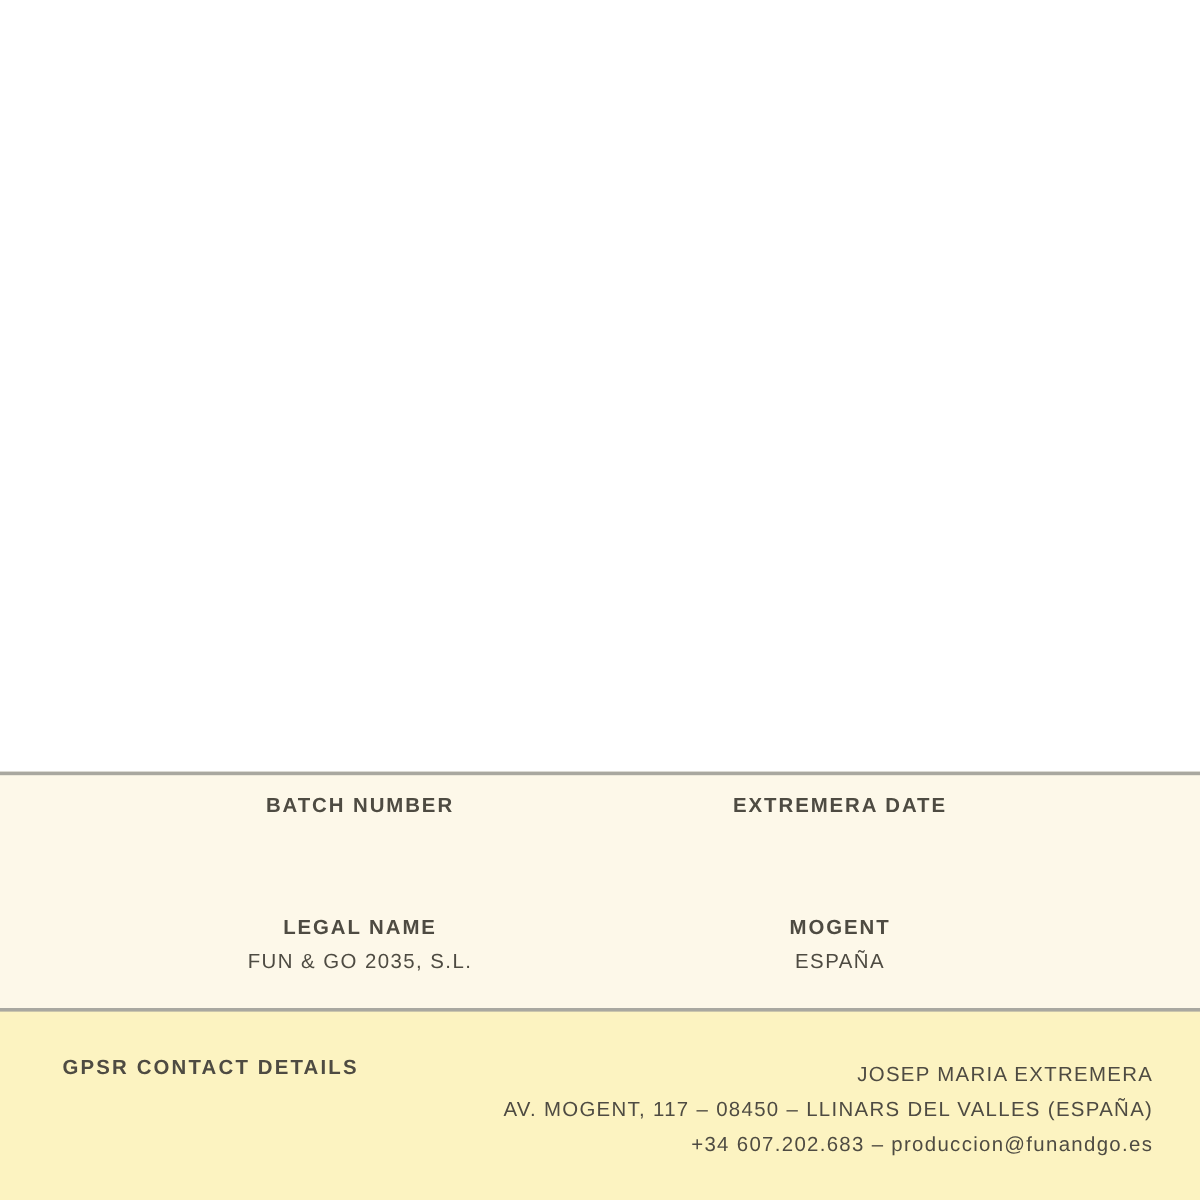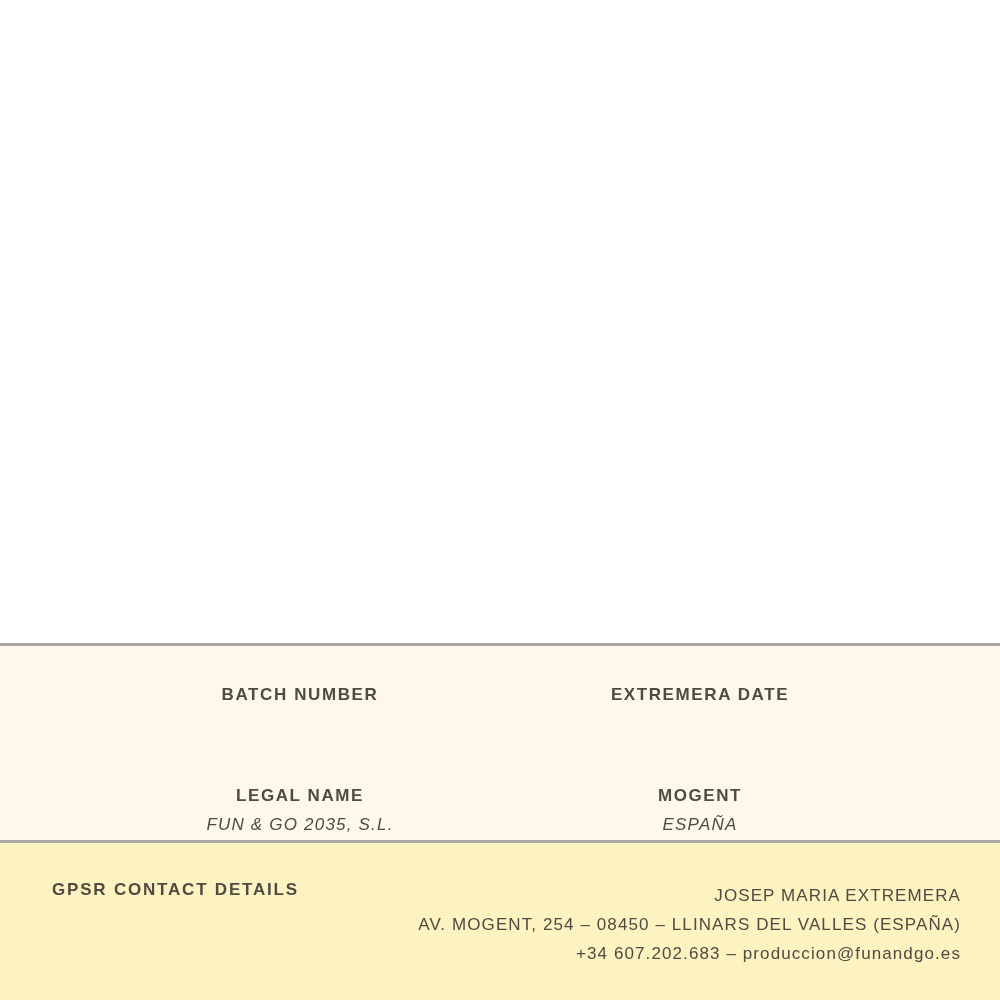--- a/index.html
+++ b/index.html
@@ -21,21 +21,21 @@
   .blank-area{
     height:643px;
     background:var(--bg-white);
     flex:0 0 auto;
   }
   .info-band{
     flex:0 0 auto;
     height:197px;
     background:var(--bg-cream);
     border-top:3px solid var(--divider);
-    padding-top:40px;
+    padding-top:17px;
   }
   .info-grid{
     width:800px;
     margin:0 auto;
     display:grid;
     grid-template-columns:1fr 1fr;
   }
   .info-cell{text-align:center;}
   .field-label{
     font-size:17px;
@@ -43,21 +43,20 @@
     letter-spacing:1.6px;
     line-height:18px;
     color:var(--text);
   }
   .field-value{
     margin-top:11px;
     font-size:17px;
     letter-spacing:1.2px;
     line-height:18px;
     color:var(--text);
-    font-style:italic;
   }
   .info-grid.second{margin-top:72px;}
   .gpsr-band{
     flex:1 1 auto;
     background:var(--bg-yellow);
     border-top:3px solid var(--divider);
     padding:38px 39px 0 52px;
     display:flex;
     justify-content:space-between;
     align-items:flex-start;
@@ -104,18 +103,18 @@
         <div class="field-label">MOGENT</div>
         <div class="field-value">ESPAÑA</div>
       </div>
     </div>
   </section>
 
   <section class="gpsr-band">
     <div class="gpsr-title">GPSR CONTACT DETAILS</div>
     <div class="gpsr-contact">
       <div>JOSEP MARIA EXTREMERA</div>
-      <div>AV. MOGENT, 254 – 08450 – LLINARS DEL VALLES (ESPAÑA)</div>
+      <div>AV. MOGENT, 117 – 08450 – LLINARS DEL VALLES (ESPAÑA)</div>
       <div>+34 607.202.683 – produccion@funandgo.es</div>
     </div>
   </section>
 
 </div>
 
 </body></html>

